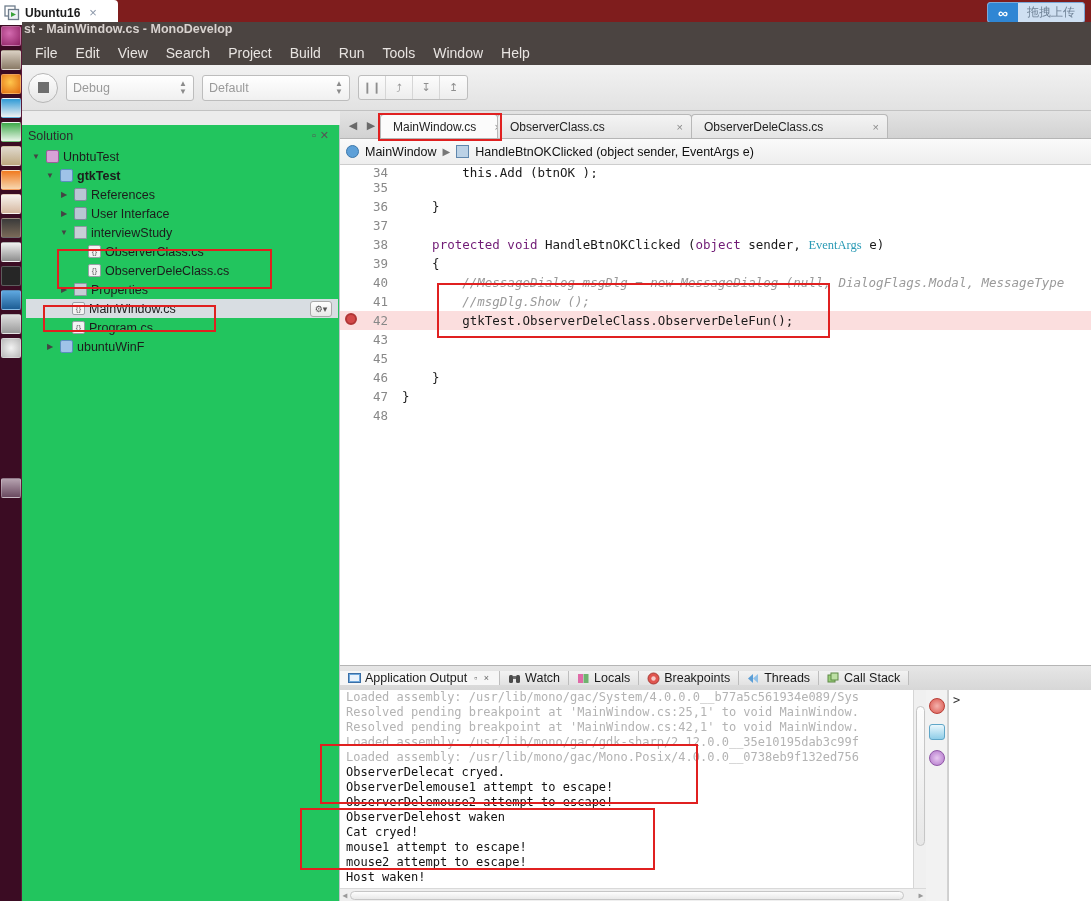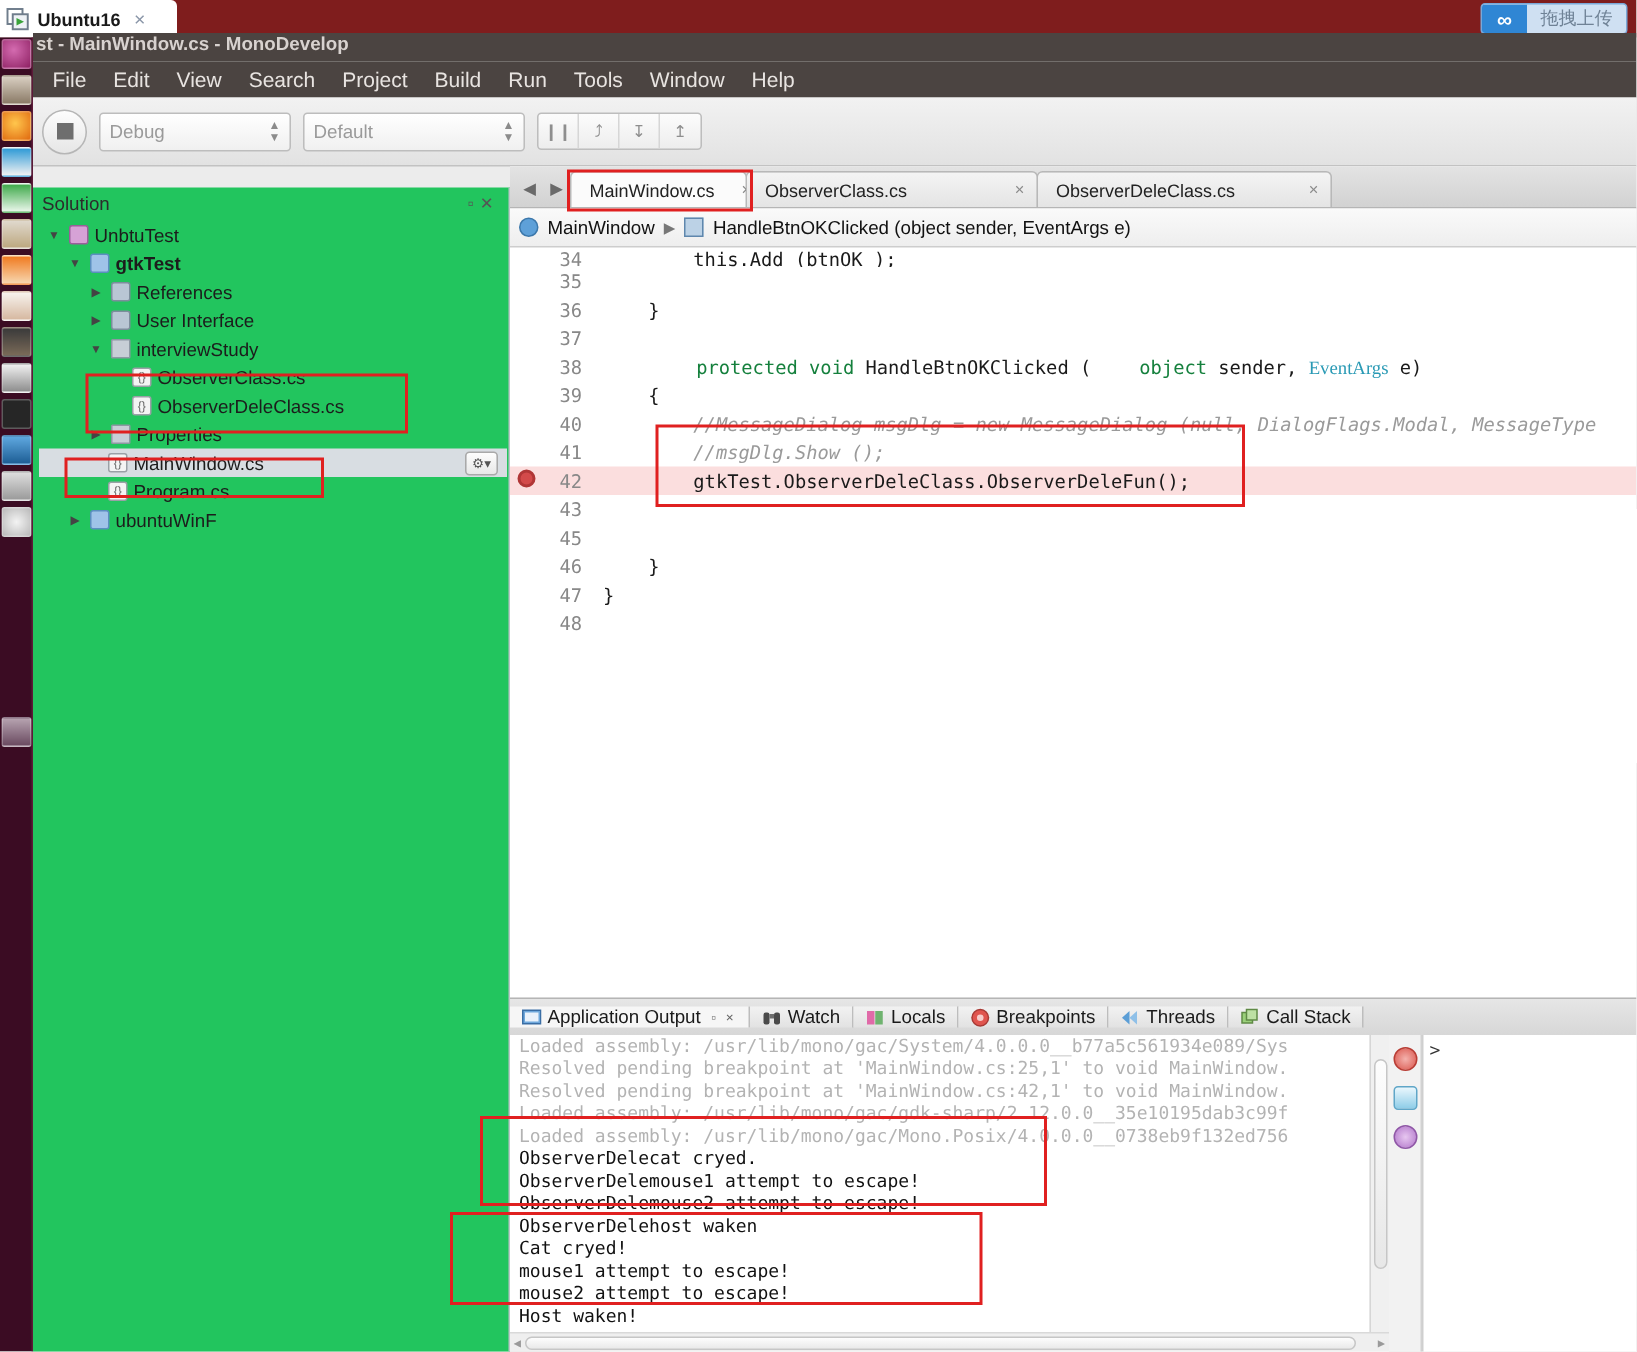--- a/index.html
+++ b/index.html
@@ -169,21 +169,21 @@
   }
   .cline{ height:19px; display:flex; align-items:center; white-space:pre;}
   .gutter-bp{ width:22px; text-align:center;flex:none;}
   .bpdot{
     display:inline-block;width:12px;height:12px;border-radius:50%;
     background:#d34a4a;border:2px solid #b03636;
   }
   .lnum{ width:34px; text-align:right; color:#888; flex:none; padding-right:8px;}
   .ctext{ flex:1; padding-left:6px;}
   .hl-line{ background:#fbdede;}
-  .kw{color:#15803d;margin-left:32px;}
+  .kw{color:#701a75;}
   .cmt{color:#9a9a9a;font-style:italic;}
   .typ{color:#2a9ab5;font-family:Liberation Serif, serif;}
   .nrm{color:#1a1a1a;}
 
   #hscroll-ed{
     position:absolute; left:0; bottom:54px; width:751px; height:14px;
     background:#efefef; border-top:1px solid #d5d5d5;
     display:flex;align-items:center;
   }
   .sbar{ height:9px; background:linear-gradient(#fdfdfd,#e9e9e9);border:1px solid #c6c6c6;border-radius:5px;}

